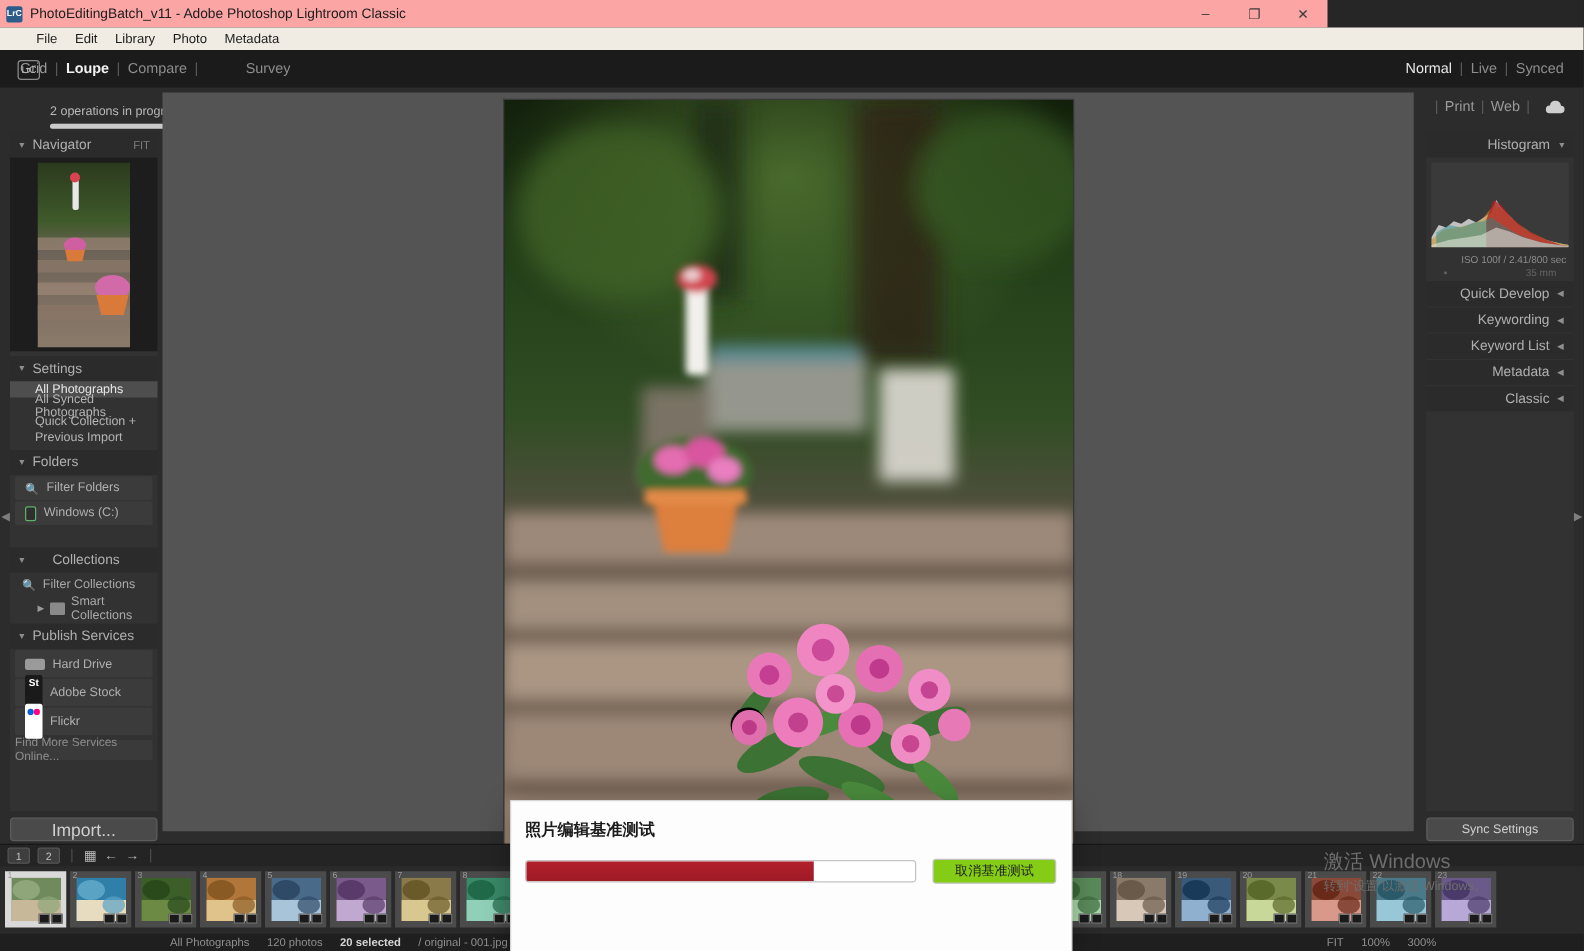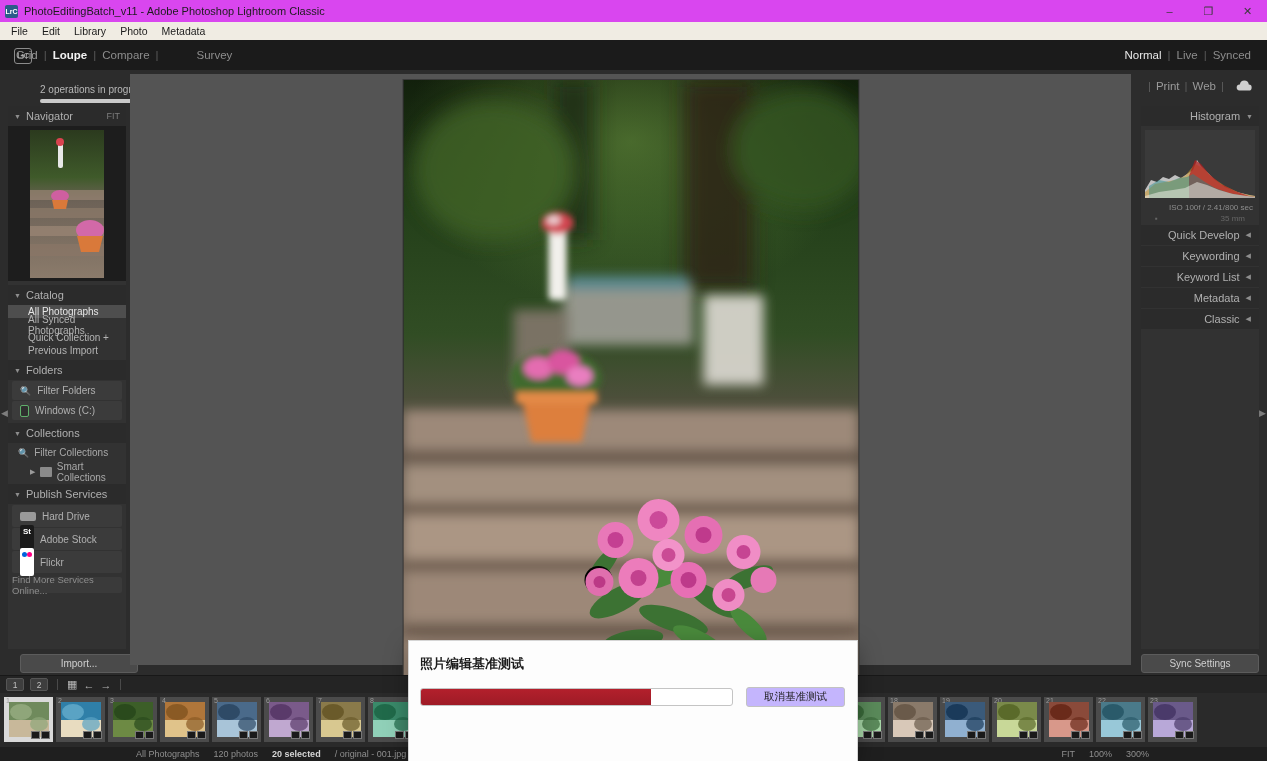--- a/index.html
+++ b/index.html
@@ -4,32 +4,32 @@
 <style>
   * { box-sizing: border-box; margin:0; padding:0; }
   html,body { width:1267px; height:761px; overflow:hidden; background:#1f1f1f;
     font-family:"Liberation Sans","DejaVu Sans",sans-serif; }
 
   #root { position:relative; width:1267px; height:761px; }
 
   
   .lr-window { position:absolute; left:0; top:0; width:1267px; height:761px; background:#262626; }
 
-  .titlebar { position:absolute; left:0; top:0; width:1267px; height:22px;
-    background:#d946ef; display:flex; align-items:center; }
+  .titlebar { position:absolute; left:0; top:0; width:1062px; height:22px;
+    background:#fca5a5; display:flex; align-items:center; }
   .tb-icon { width:13px; height:13px; margin-left:5px; background:#2b5c8a;
     border-radius:2px; color:#fff; font-size:7px; line-height:13px; text-align:center;
     font-family:"Liberation Sans",sans-serif; font-weight:bold; }
   .tb-title { margin-left:6px; font-size:11px; color:#1c1c1c; white-space:nowrap; }
   .tb-ctrls { position:absolute; right:0; top:0; height:22px; display:flex; }
   .tb-btn { width:39px; height:22px; display:flex; align-items:center; justify-content:center;
     font-size:11px; color:#3a3a3a; }
 
   .menubar { position:absolute; left:0; top:22px; width:1267px; height:18px;
-    background:#f0ece3; display:flex; align-items:center; padding-left:4px; }
+    background:#f0ece3; display:flex; align-items:center; padding-left:22px; }
   .menu-item { font-size:10.5px; color:#1c1c1c; padding:1px 7px; }
 
   
   .lr-body { position:absolute; left:0; top:40px; width:1267px; height:721px; background:#2c2c2c; }
 
   .lr-topbar { position:absolute; left:0; top:0; width:1267px; height:30px; background:#1b1b1b;
     display:flex; align-items:center; }
   .lrc-logo { position:absolute; left:14px; top:8px; width:18px; height:16px; border:1px solid #8c8c8c;
     border-radius:3px; color:#b9b9b9; font-size:8px; line-height:14px; text-align:center; letter-spacing:-0.5px;}
   .op-progress { position:absolute; left:40px; top:44px; }
@@ -53,22 +53,22 @@
   .list-row { height:13px; font-size:10px; color:#b4b4b4; display:flex; align-items:center;
     padding-left:20px; }
   .list-row.sel { background:#4e4e4e; color:#e6e6e6; }
   .svc-row { height:22px; margin:1px 4px; background:#3b3b3b; border-radius:2px;
     display:flex; align-items:center; padding-left:8px; font-size:10px; color:#b0b0b0; gap:6px;}
   .svc-ico { width:14px; height:28px; border-radius:2px; display:inline-block; }
   .sub-row { height:19px; display:flex; align-items:center; gap:5px; padding-left:10px;
     font-size:10px; color:#a9a9a9; }
   .find-more { margin:4px; height:16px; background:#3a3a3a; border-radius:2px; color:#8d8d8d;
     font-size:9.5px; display:flex; align-items:center; justify-content:center; }
-  .import-btn { position:absolute; left:20px; bottom:88px; width:118px; height:19px; background:#4a4a4a;
-    border:1px solid #5c5c5c; border-radius:3px; color:#cfcfcf; font-size:10px;
+  .import-btn { position:absolute; left:8px; bottom:88px; width:118px; height:19px; background:#4a4a4a;
+    border:1px solid #5c5c5c; border-radius:3px; color:#cfcfcf; font-size:14px;
     display:flex; align-items:center; justify-content:center; }
 
   
   .right-panel { position:absolute; right:8px; top:66px; width:118px; bottom:112px; background:#323232;margin-left:31px; }
   .hist-box { height:68px; margin:4px; background:#3a3a3a; position:relative; overflow:hidden; }
   .hist-meta { font-size:8px; color:#8d8d8d; display:flex; justify-content:flex-end;
     padding:1px 6px; }
   .hist-meta2 { font-size:8px; color:#666; display:flex; justify-content:space-between;
     padding:1px 14px; }
   .rp-head { height:20px; background:#2b2b2b; margin-top:1px; color:#b0b0b0; font-size:11px;
@@ -120,21 +120,21 @@
     background:#fdfdfd; box-shadow:0 0 0 1px #d5d5d5, 0 6px 22px rgba(0,0,0,.35); }
   .dlg-title { margin:14px 0 0 11px; font-size:13px; font-weight:bold; color:#1c1c1c;
     font-family:"DejaVu Sans",sans-serif; }
   .dlg-status { margin:11px 0 0 11px; font-size:10.5px; color:#3b3b3b;
     font-family:"DejaVu Sans",sans-serif; }
   .dlg-status b { color:#161616; }
   .dlg-row { margin:14px 0 0 11px; display:flex; align-items:center; gap:13px; }
   .prog-track { width:313px; height:18px; background:#fff; border:1px solid #c4c4c4; border-radius:3px;
     overflow:hidden; }
   .prog-fill { height:100%; background:linear-gradient(180deg,#b3202c,#9e1b26); }
-  .cancel-btn { width:99px; height:20px; background:#c4b5fd; border:1px solid #c2c2c2; border-radius:3px;
+  .cancel-btn { width:99px; height:20px; background:#84cc16; border:1px solid #c2c2c2; border-radius:3px;
     font-size:10.5px; color:#1c1c1c; display:flex; align-items:center; justify-content:center;
     font-family:"DejaVu Sans",sans-serif; }
 
   .left-edge-arrow { position:absolute; left:1px; top:368px; color:#7d7d7d; font-size:9px; }
   .right-edge-arrow{ position:absolute; right:1px; top:368px; color:#7d7d7d; font-size:9px; }
 </style>
 </head>
 <body>
 
 <div id="root">
@@ -225,41 +225,41 @@
             <circle cx="30" cy="12" r="4" fill="#d8434f"></circle>
             <ellipse cx="30" cy="66" rx="9" ry="6" fill="#cf5fa0"></ellipse>
             <path d="M22 70h16l-2 9H24z" fill="#d9793a"></path>
             <ellipse cx="60" cy="100" rx="14" ry="10" fill="#d269a8"></ellipse>
             <path d="M47 106h26l-4 16H51z" fill="#d9793a"></path>
           </svg>
         </div>
 
         <div class="panel-head" style="margin-top:4px;">
           <span class="tri">▼</span>
-          <span>Catalog</span>
+          <span>Settings</span>
         </div>
         <div class="list-row sel">All Photographs</div>
         <div class="list-row">All Synced Photographs</div>
         <div class="list-row">Quick Collection  +</div>
         <div class="list-row">Previous Import</div>
 
         <div class="panel-head" style="margin-top:3px;">
           <span class="tri">▼</span>
           <span>Folders</span>
         </div>
         <div class="svc-row" style="height:19px;">
           <span style="color:#9a9a9a;font-size:9px;">🔍</span>
           <span>Filter Folders</span>
         </div>
         <div class="svc-row" style="height:19px;">
           <span class="svc-ico" style="background:#2f2f2f;border:1px solid #5fae6a;width:9px;height:12px;"></span>
           <span>Windows (C:)</span>
         </div>
 
-        <div class="panel-head" style="margin-top:3px;">
+        <div class="panel-head" style="margin-top:18px;gap:16px;">
           <span class="tri">▼</span>
           <span>Collections</span>
         </div>
         <div class="sub-row">
           <span style="color:#9a9a9a;font-size:9px;">🔍</span>
           <span>Filter Collections</span>
         </div>
         <div class="sub-row" style="padding-left:22px;">
           <span style="font-size:7px;color:#9a9a9a;">▶</span>
           <span style="width:13px;height:10px;background:#8a8a8a;display:inline-block;border-radius:1px;"></span>
@@ -792,20 +792,24 @@
           <span>/ original - 001.jpg</span>
           <span>▼</span>
         </div>
         <div class="sb-right">
           <span>FIT</span>
           <span>100%</span>
           <span>300%</span>
         </div>
       </div>
 
+      <div class="watermark">
+        <div class="wm1">激活 Windows</div>
+        <div class="wm2">转到“设置”以激活 Windows。</div>
+      </div>
 
     </div>
   </div>
 
   <div class="dialog">
     <div class="dlg-title">照片编辑基准测试</div>
     <div class="dlg-row">
       <div class="prog-track">
         <div class="prog-fill" id="prog-fill" style="width: 74%;"></div>
       </div>

